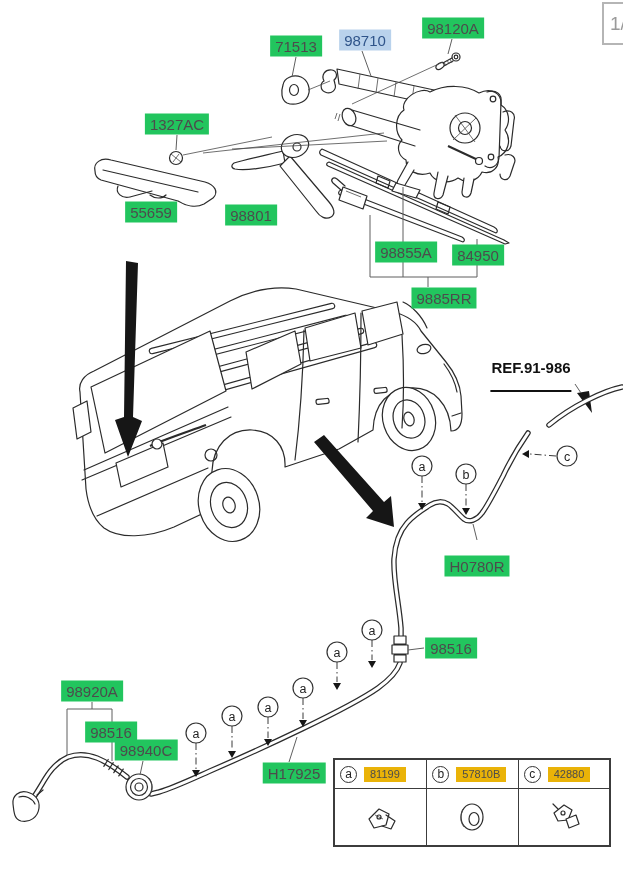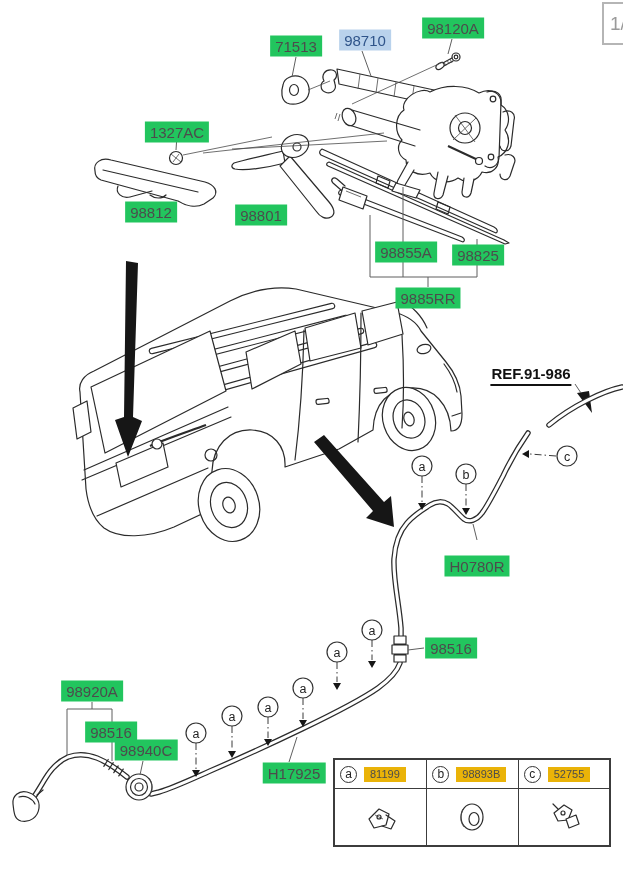--- a/index.html
+++ b/index.html
@@ -17,21 +17,21 @@
   .so{stroke:#2b2b2b;stroke-width:6.5;fill:none;stroke-linecap:round}
   .si{stroke:#fff;stroke-width:4.2;fill:none;stroke-linecap:round}
   .blk{fill:#161616;stroke:none}
   .mc{fill:#fff;stroke:#333;stroke-width:1.2}
   .mt{font:12.5px "Liberation Sans",sans-serif;fill:#222;text-anchor:middle}
   
   .plabel{position:absolute;transform:translate(-50%,-50%);background:#22c55e;color:#4c4c4c;
           font-size:15px;line-height:1;padding:3px 5px;white-space:nowrap;}
   .plabel.blue{background:#b9d2ec;color:#2f548a;}
   .reflabel{position:absolute;transform:translate(-50%,-50%);background:transparent;color:#111;
-          font-size:15px;font-weight:bold;line-height:1;padding:2px 1px 3px;white-space:nowrap;
+          font-size:15px;font-weight:bold;line-height:1;padding:2px 1px 15px;white-space:nowrap;
           border-bottom:2px solid #111;}
   
   .legend{position:absolute;left:333px;top:758px;width:278px;height:89px;border:2px solid #3c3c3c;
           display:grid;grid-template-columns:1fr 1fr 1fr;grid-template-rows:29px 1fr;box-sizing:border-box;}
   .lg-h{display:flex;align-items:center;gap:7px;padding-left:5px;border-bottom:1.5px solid #3c3c3c;box-sizing:border-box;}
   .lg-i{display:flex;align-items:center;justify-content:center;box-sizing:border-box;}
   .bl{border-left:1.5px solid #3c3c3c;}
   .lcirc{width:17px;height:17px;border:1.3px solid #333;border-radius:50%;display:flex;
          align-items:center;justify-content:center;font-size:12px;color:#222;flex:0 0 auto;box-sizing:border-box;}
   .lpart{background:#eab308;color:#4c4c4c;font-size:11px;padding:2px 6px;line-height:1;}
@@ -272,46 +272,46 @@
     <g>
           <circle class="mc" cx="196" cy="733" r="10"></circle>
           <text class="mt" x="196" y="737.5">a</text>
         </g>
   </g>
 </svg>
 
 <div class="plabel" style="left:296px;top:46px">71513</div>
 <div class="plabel blue" style="left:365px;top:40px">98710</div>
 <div class="plabel" style="left:453px;top:28px">98120A</div>
-<div class="plabel" style="left:177px;top:132px">1327AC</div>
-<div class="plabel" style="left:151px;top:212px">98812</div>
-<div class="plabel" style="left:261px;top:215px">98801</div>
+<div class="plabel" style="left:177px;top:124px">1327AC</div>
+<div class="plabel" style="left:151px;top:212px">55659</div>
+<div class="plabel" style="left:251px;top:215px">98801</div>
 <div class="plabel" style="left:406px;top:252px">98855A</div>
-<div class="plabel" style="left:478px;top:255px">98825</div>
-<div class="plabel" style="left:428px;top:298px">9885RR</div>
+<div class="plabel" style="left:478px;top:255px">84950</div>
+<div class="plabel" style="left:444px;top:298px">9885RR</div>
 <div class="reflabel" style="left:531px;top:375px">REF.91-986</div>
 <div class="plabel" style="left:477px;top:566px">H0780R</div>
 <div class="plabel" style="left:451px;top:648px">98516</div>
 <div class="plabel" style="left:92px;top:691px">98920A</div>
 <div class="plabel" style="left:111px;top:732px">98516</div>
 <div class="plabel" style="left:146px;top:750px">98940C</div>
 <div class="plabel" style="left:294px;top:773px">H17925</div>
 
 <div class="legend">
   <div class="lg-h">
     <span class="lcirc">a</span>
     <span class="lpart">81199</span>
   </div>
   <div class="lg-h bl">
     <span class="lcirc">b</span>
-    <span class="lpart">98893B</span>
+    <span class="lpart">57810B</span>
   </div>
   <div class="lg-h bl">
     <span class="lcirc">c</span>
-    <span class="lpart">52755</span>
+    <span class="lpart">42880</span>
   </div>
   <div class="lg-i">
     <svg width="44" height="44" viewBox="0 0 44 44">
       <path class="ln fw" d="M10,24 L20,14 L30,19 L27,30 L15,33 Z"></path>
       <path class="ln" d="M27,20 L36,26 L32,34 L23,31"></path>
       <path class="thin" d="M16,20 L24,24"></path>
           <circle class="ln" cx="20" cy="22" r="2"></circle>
     </svg>
   </div>
   <div class="lg-i bl">

